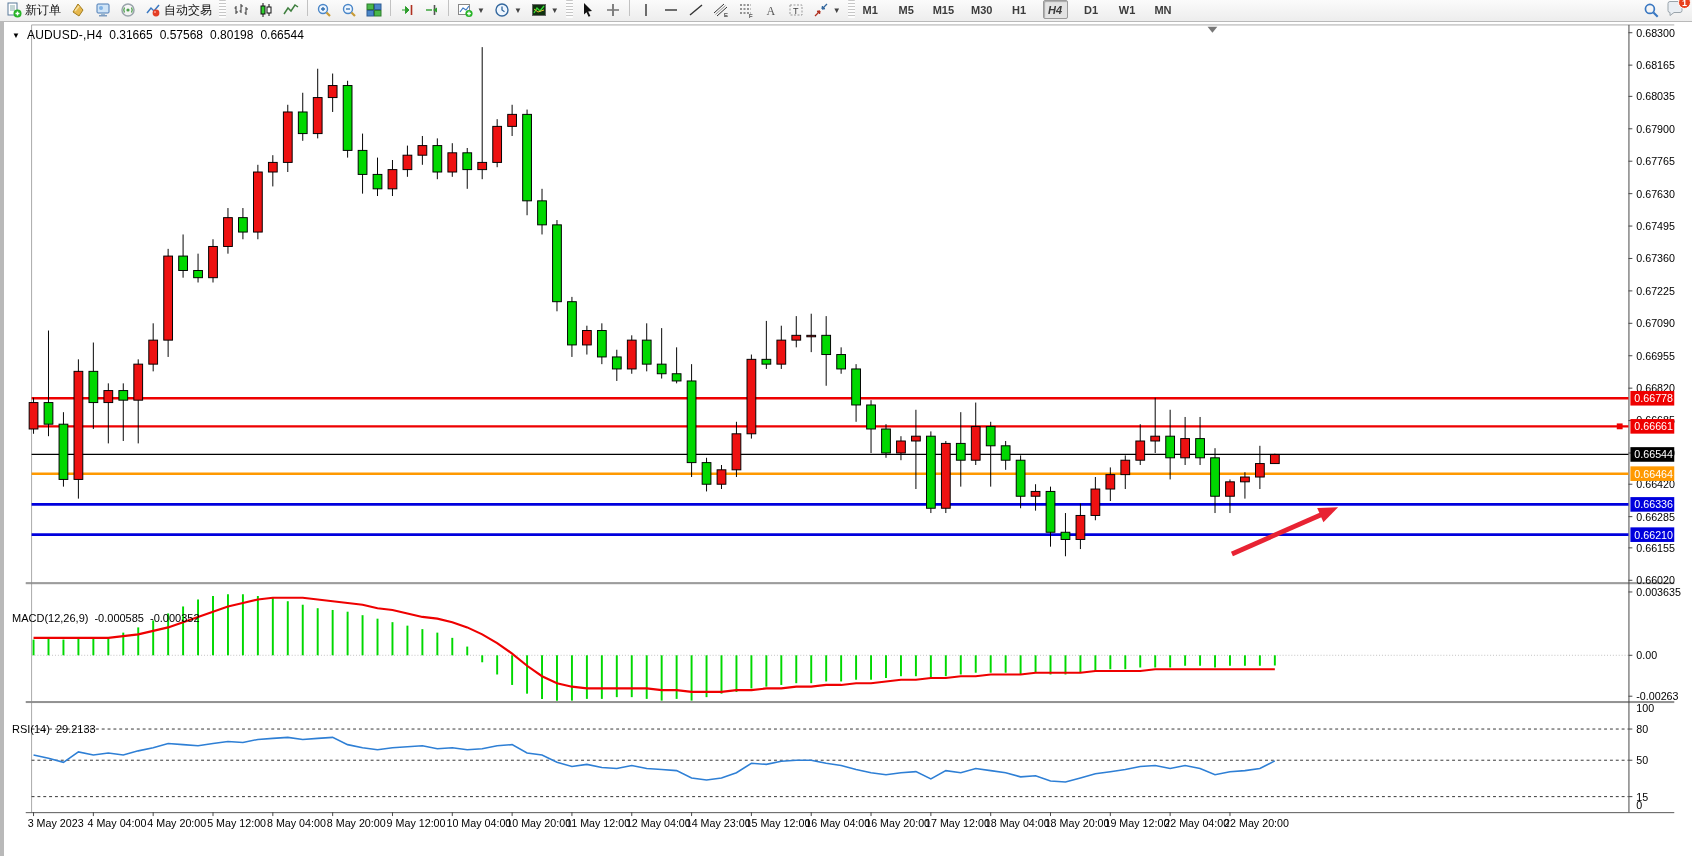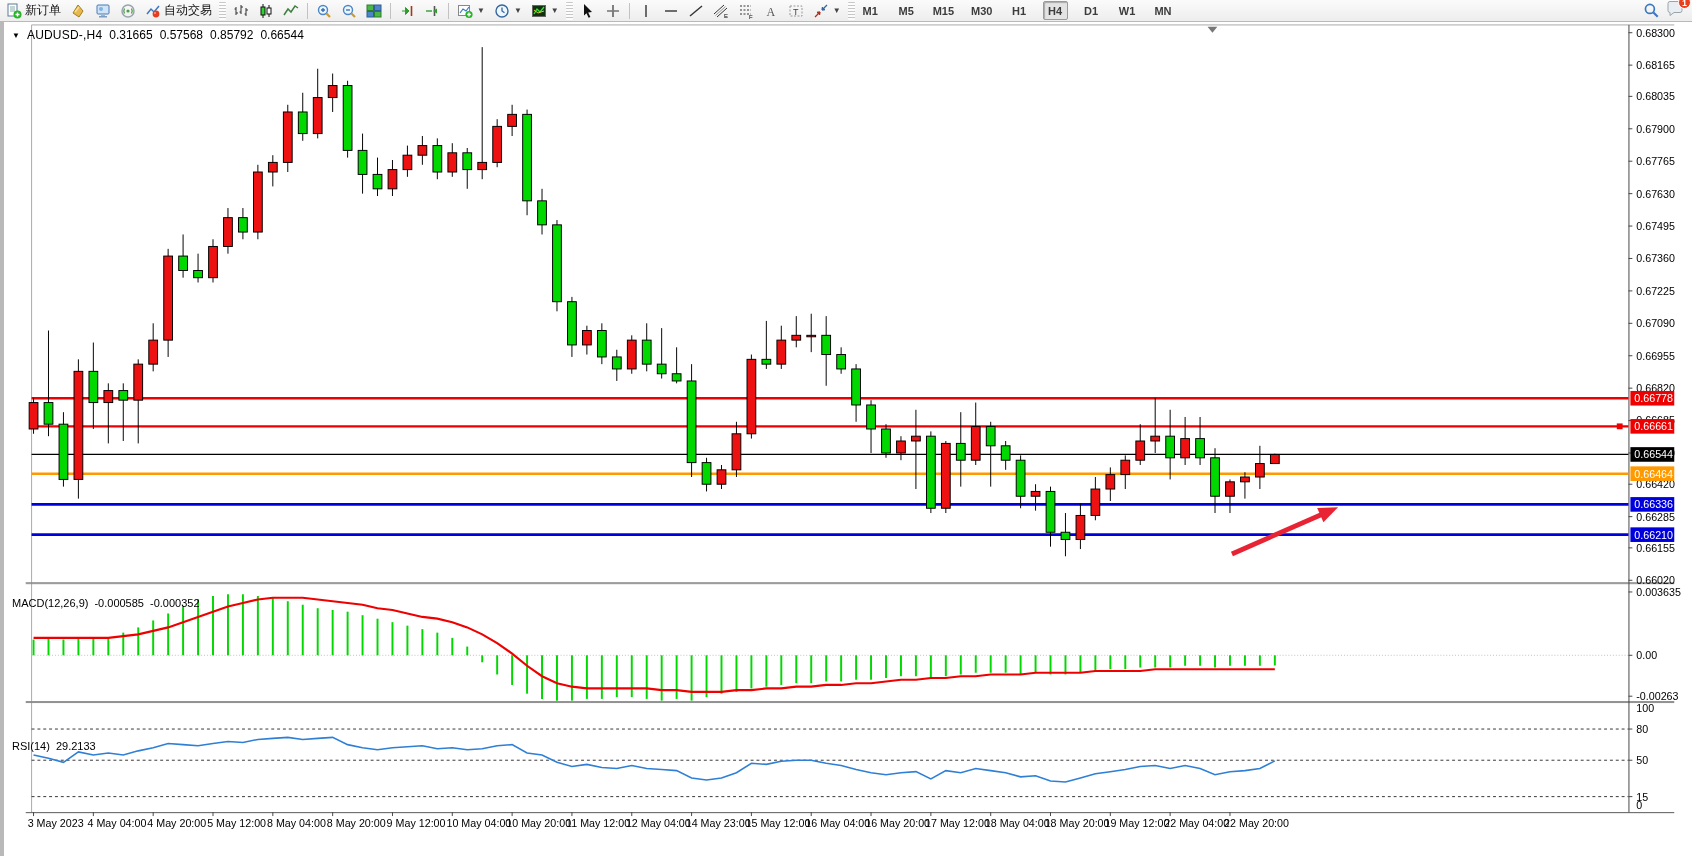--- a/index.html
+++ b/index.html
@@ -1,26 +1,26 @@
 <!DOCTYPE html>
 <html><head>
 <meta charset="utf-8">
 <style>
   html,body{margin:0;padding:0;background:#d8d4cc;}
   *{box-sizing:border-box;}
   .app{position:relative;width:1692px;height:856px;background:#f0f0f0;font-family:"Liberation Sans",sans-serif;overflow:hidden;}
   
-  .toolbar{position:absolute;top:0;left:0;width:1692px;height:22px;background:linear-gradient(#fbfbfb,#ededed);border-bottom:1px solid #b9b9b9;display:flex;align-items:center;padding:0 2px;gap:1px;}
+  .toolbar{position:absolute;top:0;left:0;width:1692px;height:22px;background:linear-gradient(#fbfbfb,#ededed);border-bottom:1px solid #b9b9b9;display:flex;align-items:flex-start;padding:0 2px;gap:1px;}
   .tb-btn{height:20px;border:1px solid transparent;background:transparent;display:inline-flex;align-items:center;gap:3px;padding:0 3px;font:12px "Liberation Sans",sans-serif;color:#111;cursor:default;border-radius:2px;}
   .tb-btn svg{display:block;}
   .caret{font-size:8px;color:#444;margin-left:1px;}
   .grip{width:7px;height:18px;margin:0 2px;background:repeating-linear-gradient(#bbb 0 1px,#fff 1px 3px);border-radius:1px;opacity:.8;}
   .sep{width:1px;height:16px;background:#c2c2c2;margin:0 3px;}
   .tf{min-width:25px;height:19px;display:inline-flex;align-items:center;justify-content:center;font:bold 11px "Liberation Sans",sans-serif;color:#3c3c3c;border:1px solid transparent;border-radius:2px;padding:0 2px;}
-  .tf.active{background:#e3e3e3;border:1px solid #9a9a9a;box-shadow:inset 1px 1px 1px rgba(0,0,0,.25);}
+  .tf.active{background:#e3e3e3;border:1px solid #9a9a9a;box-shadow:inset 1px 1px 1px rgba(0,0,0,.25);font-style:italic;}
   .tb-right{margin-left:auto;display:flex;align-items:center;gap:6px;padding-right:6px;}
   .chat-wrap{position:relative;}
   .badge{position:absolute;top:-4px;right:-7px;min-width:13px;height:13px;background:#e8401c;color:#fff;border-radius:8px;font:bold 9px "Liberation Sans",sans-serif;display:flex;align-items:center;justify-content:center;padding:0 2px;border:1px solid #fff;}
   
   .chart-wrap{position:absolute;top:22px;left:0;width:1692px;height:834px;background:#fff;border-left:4px solid #b9b9b9;}
   #chart-svg{position:absolute;top:0;left:0;}
   .title-row{position:absolute;top:6px;left:8px;display:flex;align-items:center;gap:7px;font:12px "Liberation Sans",sans-serif;color:#000;white-space:nowrap;}
   .title-row .tri{font-size:8px;color:#000;}
   .ind-label{position:absolute;display:flex;gap:6px;font:11px "Liberation Sans",sans-serif;color:#000;white-space:nowrap;}
 </style>
@@ -626,27 +626,27 @@
         <line x1="1238" y1="568" x2="1334.1873234255656" y2="525.6422795924115" stroke="#e82333" stroke-width="5"></line>
         <polygon points="1347,520 1331.9203360893289,535.381928888836 1325.4720165551444,520.7388699466253" fill="#e82333"></polygon>
         <polygon points="1213,27 1223,27 1218,33" fill="#777"></polygon>
       </svg>
 
     <div class="title-row">
       <span class="tri">▼</span>
       <span style="letter-spacing:.2px;">AUDUSD-,H4</span>
       <span>0.31665</span>
       <span>0.57568</span>
-      <span>0.85792</span>
+      <span>0.80198</span>
       <span>0.66544</span>
     </div>
 
-    <div class="ind-label" style="top:575px;left:8px;">
+    <div class="ind-label" style="top:590px;left:8px;">
       <span>MACD(12,26,9)</span>
       <span>-0.000585</span>
       <span>-0.000352</span>
     </div>
-    <div class="ind-label" style="top:718px;left:8px;">
+    <div class="ind-label" style="top:701px;left:8px;">
       <span>RSI(14)</span>
       <span>29.2133</span>
     </div>
   </div>
 </div>
 
 </body></html>

